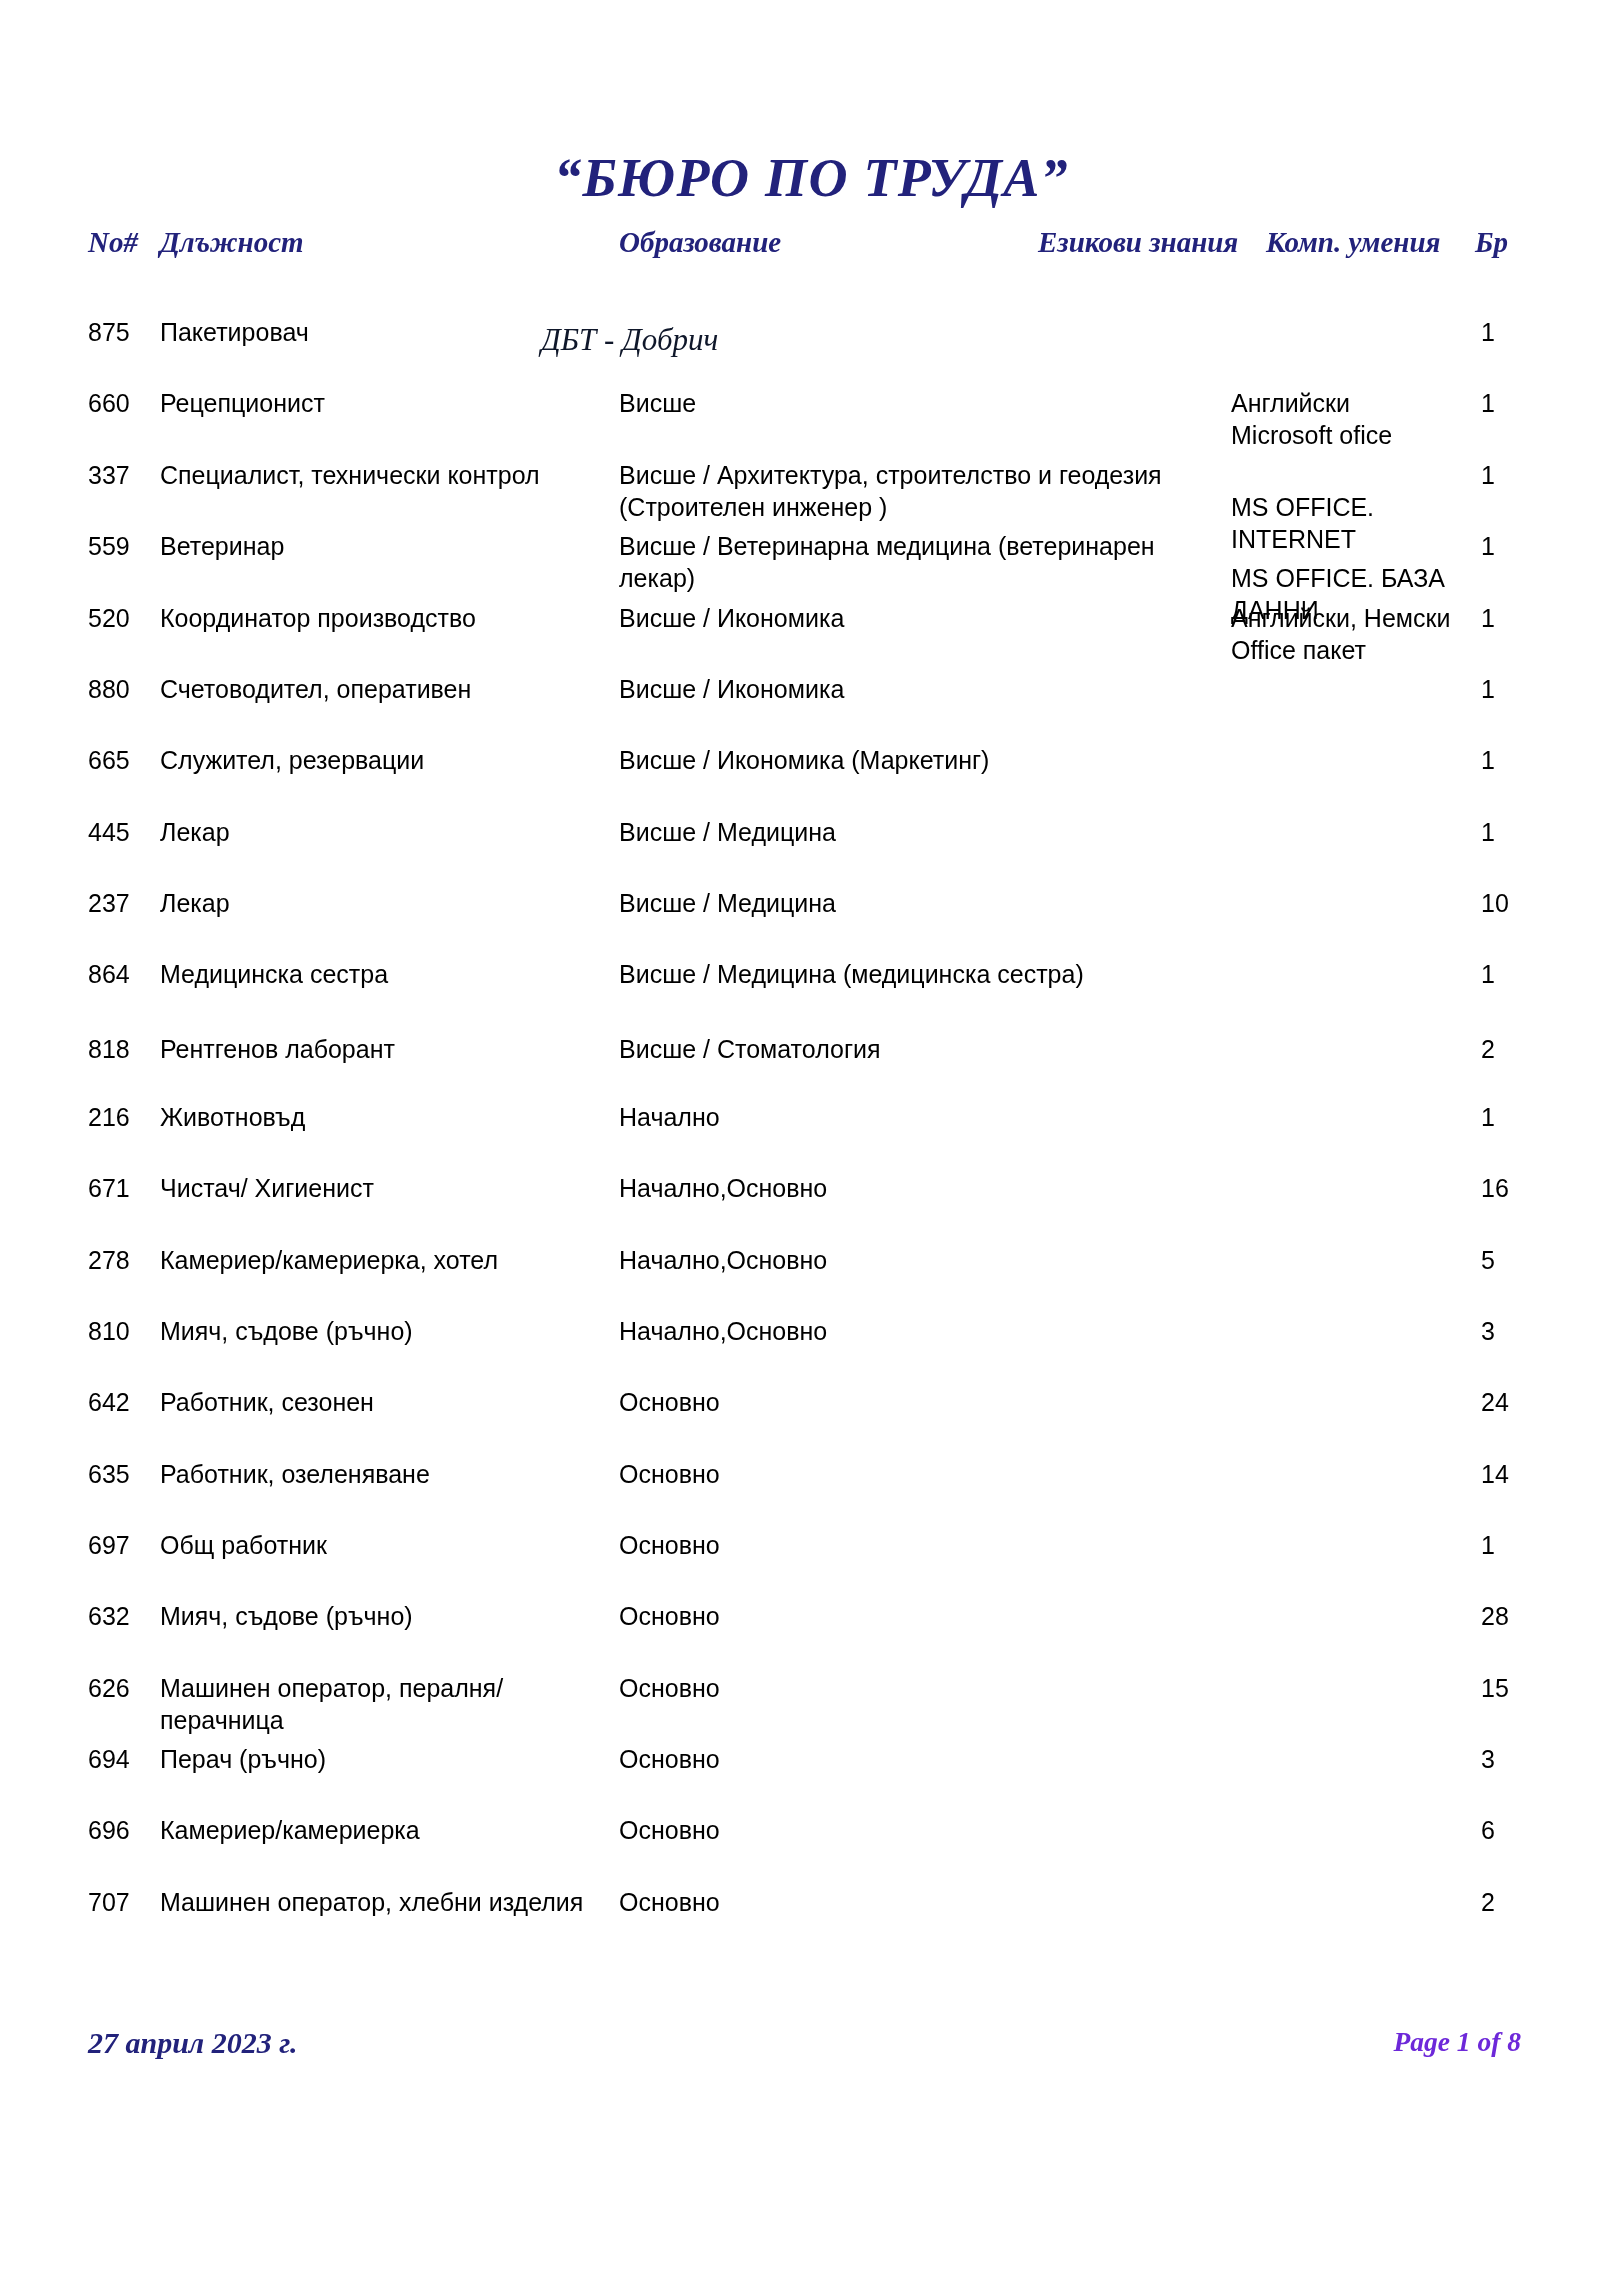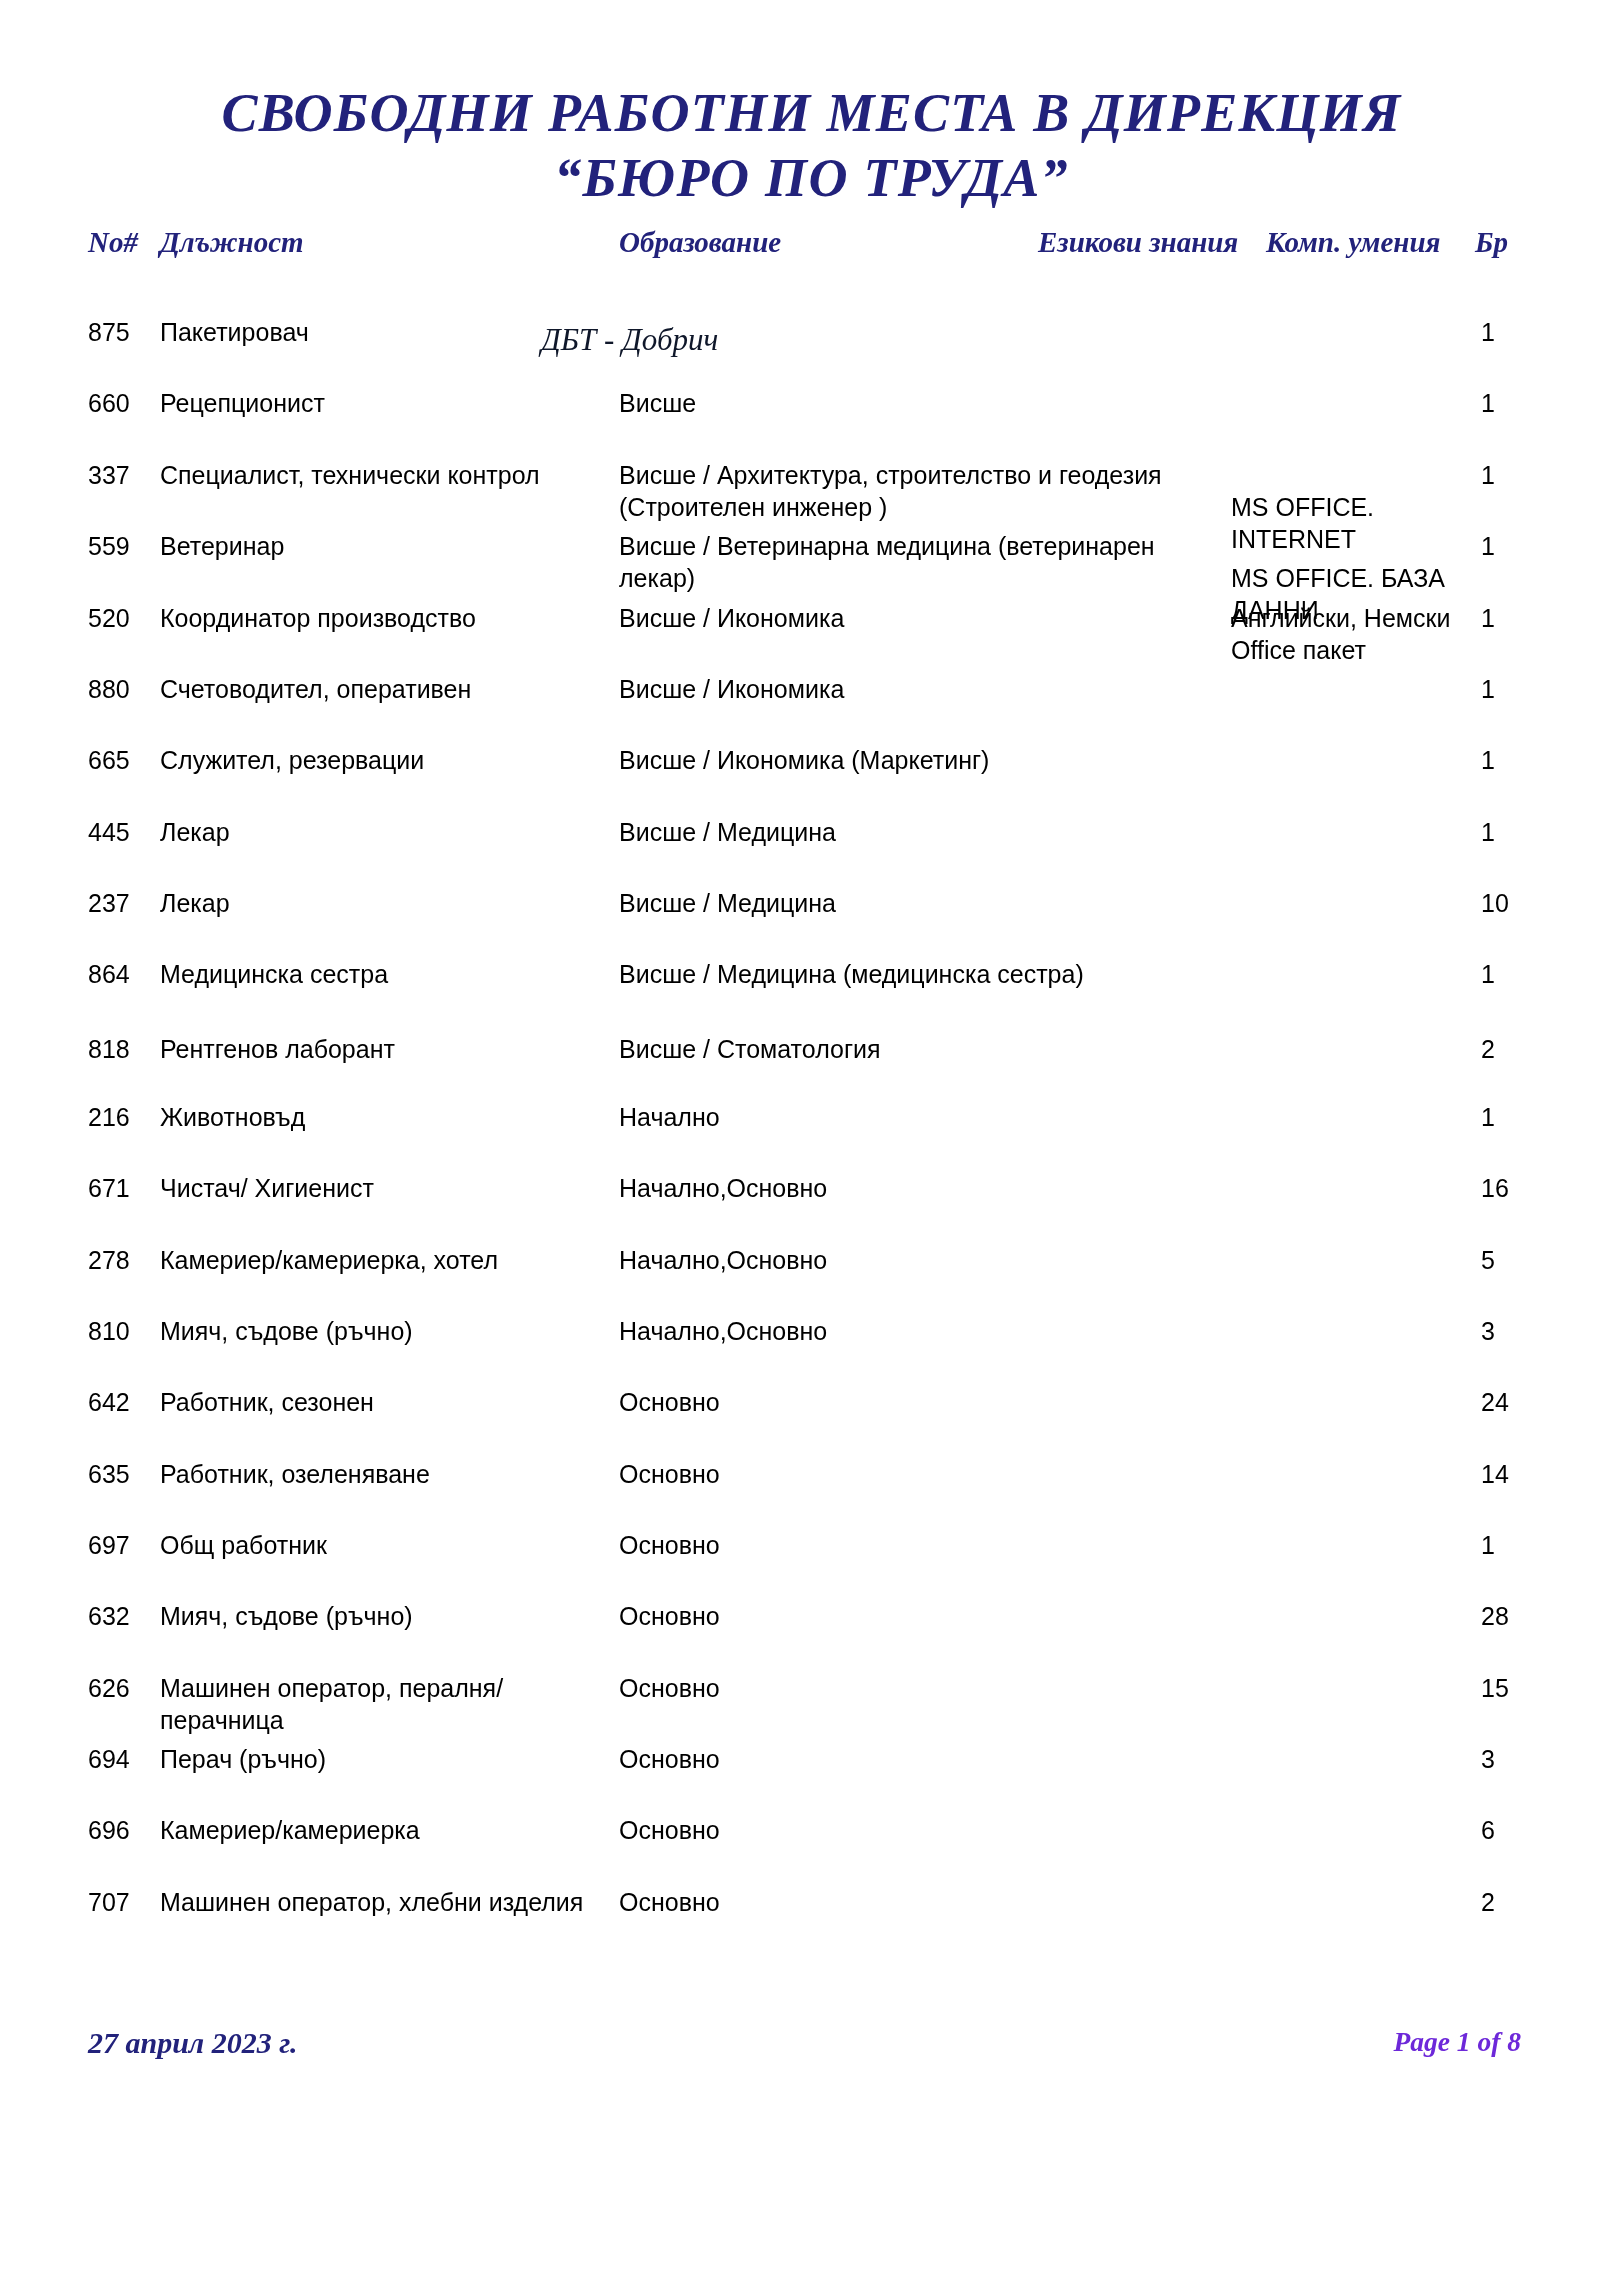--- a/index.html
+++ b/index.html
@@ -93,21 +93,21 @@
     font-size: 27.5px;
     color: #6d28d9;
     white-space: nowrap;
   }
 </style>
 </head>
 <body>
 
 <div class="page">
 
-  <h1 class="doc-title"><span>СВОБОДНИ РАБОТНИ МЕСТА В ДИРЕКЦИЯ</span><br><span>“БЮРО ПО ТРУДА”</span></h1>
+  <h1 class="doc-title"><br><span>“БЮРО ПО ТРУДА”</span></h1>
 
   <div class="col-header col-no">No#</div>
   <div class="col-header col-position">Длъжност</div>
   <div class="col-header col-education">Образование</div>
   <div class="col-header col-languages">Езикови знания</div>
   <div class="col-header col-computer">Комп. умения</div>
   <div class="col-header col-count">Бр</div>
 
   <div class="section-label">ДБТ - Добрич</div>
 
@@ -120,20 +120,24 @@
       <div class="cell-lang"></div>
       <div class="cell-comp"></div>
     </div>
     <div class="cell cell-count">1</div>
   </div>
 
   <div class="row" style="top: 387px;">
     <div class="cell cell-no">660</div>
     <div class="cell cell-position">Рецепционист</div>
     <div class="cell cell-education">Висше</div>
+    <div class="cell cell-langcomp">
+      <div class="cell-lang">Английски</div>
+      <div class="cell-comp">Microsoft ofice</div>
+    </div>
     <div class="cell cell-count">1</div>
   </div>
 
   <div class="row" style="top: 459px;">
     <div class="cell cell-no">337</div>
     <div class="cell cell-position">Специалист, технически контрол</div>
     <div class="cell cell-education">Висше / Архитектура, строителство и геодезия (Строителен инженер )</div>
     <div class="cell cell-langcomp">
       <div class="cell-lang"></div>
       <div class="cell-comp">MS OFFICE. INTERNET</div>

